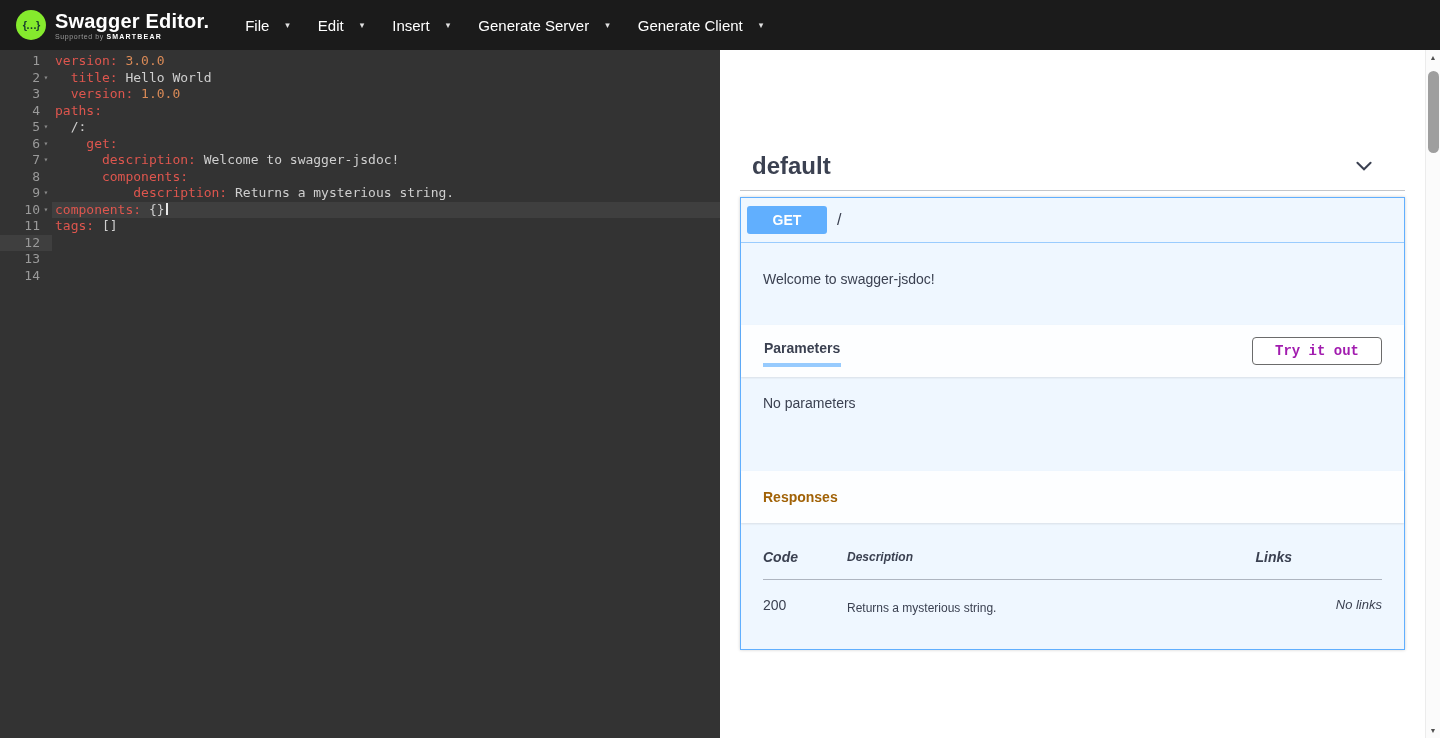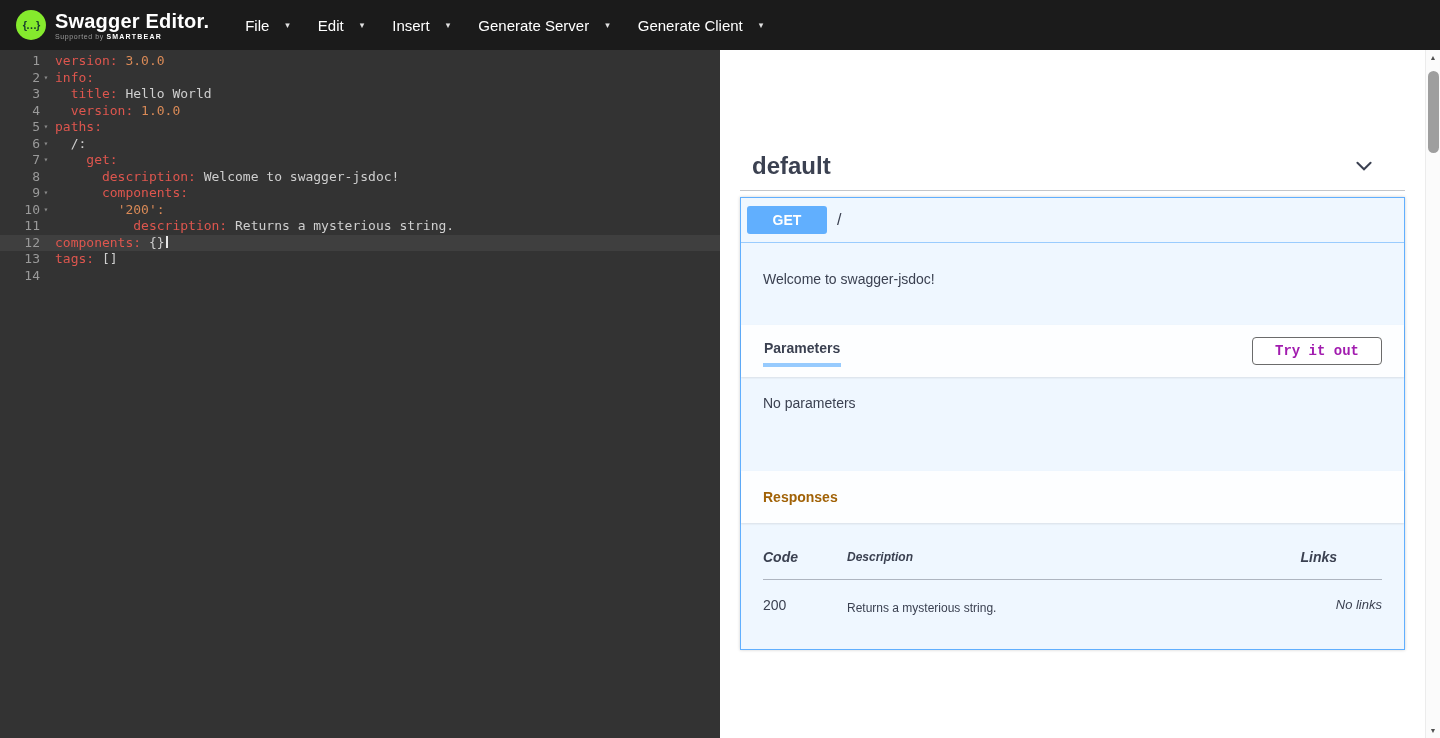--- a/index.html
+++ b/index.html
@@ -79,21 +79,21 @@
              font-family:Liberation Mono, monospace; cursor:pointer; }
 
   .params-body { padding:18px 22px 60px; font-size:14px; color:#3b4151; }
 
   .responses-body { padding:20px 22px 34px; }
   table.responses { width:100%; border-collapse:collapse; }
   table.responses thead td { border-bottom:1px solid rgba(59,65,81,.2);
                              padding:6px 0 14px; color:#3b4151;font-style:italic; }
   .h-code  { font-size:14px; font-weight:700; width:84px; }
   .h-desc  { font-size:12px; font-weight:700; }
-  .h-links { font-size:14px; font-weight:700; text-align:center; }
+  .h-links { font-size:14px; font-weight:700; text-align:left; }
   table.responses tbody td { vertical-align:top; color:#3b4151; }
   .r-code  { font-size:14px; padding-top:17px; }
   .r-desc  { font-size:12px; padding-top:21px; }
   .r-links { font-size:13px; font-style:italic; text-align:right; padding-top:17px; }
 
   
   .scrollbar { position:absolute; top:0; right:0; bottom:0; width:15px;
                background:#fbfbfb; border-left:1px solid #ececec;
                display:flex; flex-direction:column; align-items:center; }
   .sb-btn { width:100%; height:15px; font-size:7px; line-height:15px;
@@ -196,29 +196,27 @@
           <span class="lnum">13</span>
           <span class="fold"></span>
         </div>
         <div class="gutter-line">
           <span class="lnum">14</span>
           <span class="fold"></span>
         </div>
       </div>
     <div class="code-area">
         <div class="code-line"><span class="tk-key">version:</span><span class="tk-txt"> </span><span class="tk-num">3.0.0</span></div>
-        <div class="code-line"><span class="tk-key">info:</span></div>
         <div class="code-line"><span class="tk-txt">  </span><span class="tk-key">title:</span><span class="tk-txt"> Hello World</span></div>
         <div class="code-line"><span class="tk-txt">  </span><span class="tk-key">version:</span><span class="tk-txt"> </span><span class="tk-num">1.0.0</span></div>
         <div class="code-line"><span class="tk-key">paths:</span></div>
         <div class="code-line"><span class="tk-txt">  /:</span></div>
         <div class="code-line"><span class="tk-txt">    </span><span class="tk-key">get:</span></div>
         <div class="code-line"><span class="tk-txt">      </span><span class="tk-key">description:</span><span class="tk-txt"> Welcome to swagger-jsdoc!</span></div>
         <div class="code-line"><span class="tk-txt">      </span><span class="tk-key">components:</span></div>
-        <div class="code-line"><span class="tk-txt">        </span><span class="tk-num">'200':</span></div>
         <div class="code-line"><span class="tk-txt">          </span><span class="tk-key">description:</span><span class="tk-txt"> Returns a mysterious string.</span></div>
         <div class="code-line active"><span class="tk-key">components:</span><span class="tk-txt"> {}</span><span class="cursor"></span></div>
         <div class="code-line"><span class="tk-key">tags:</span><span class="tk-txt"> []</span></div>
         <div class="code-line"></div>
       </div>
   </div>
 
   <div class="preview">
     <div class="preview-inner">
 

